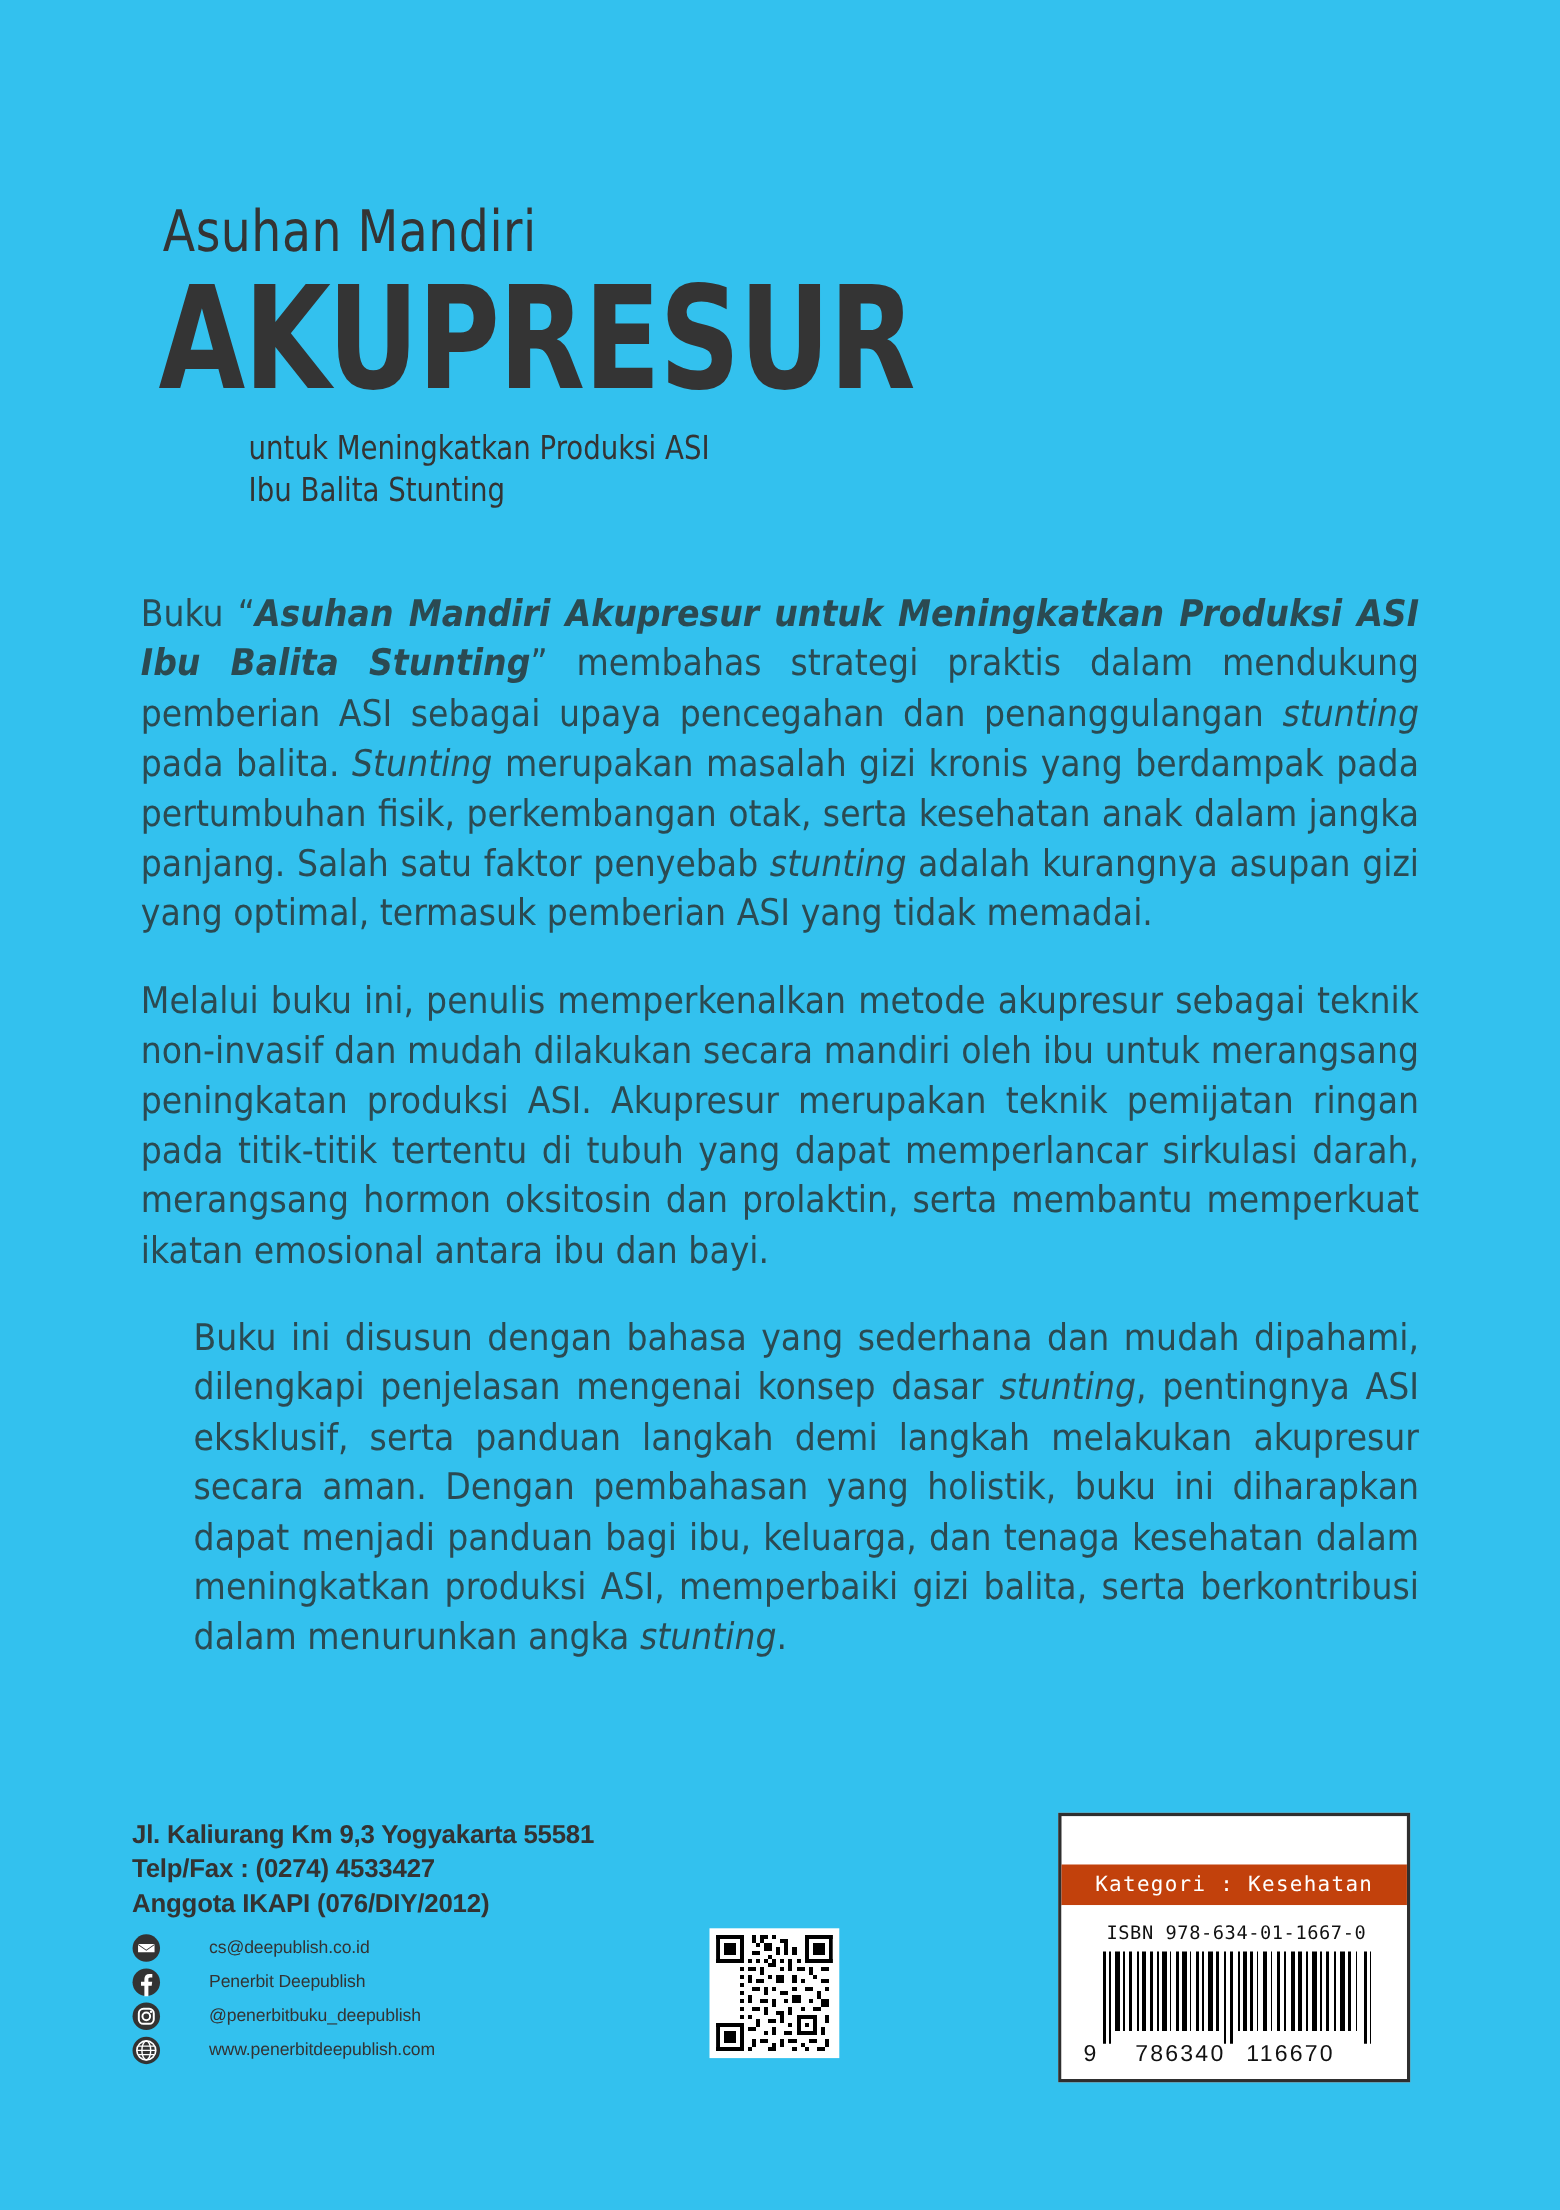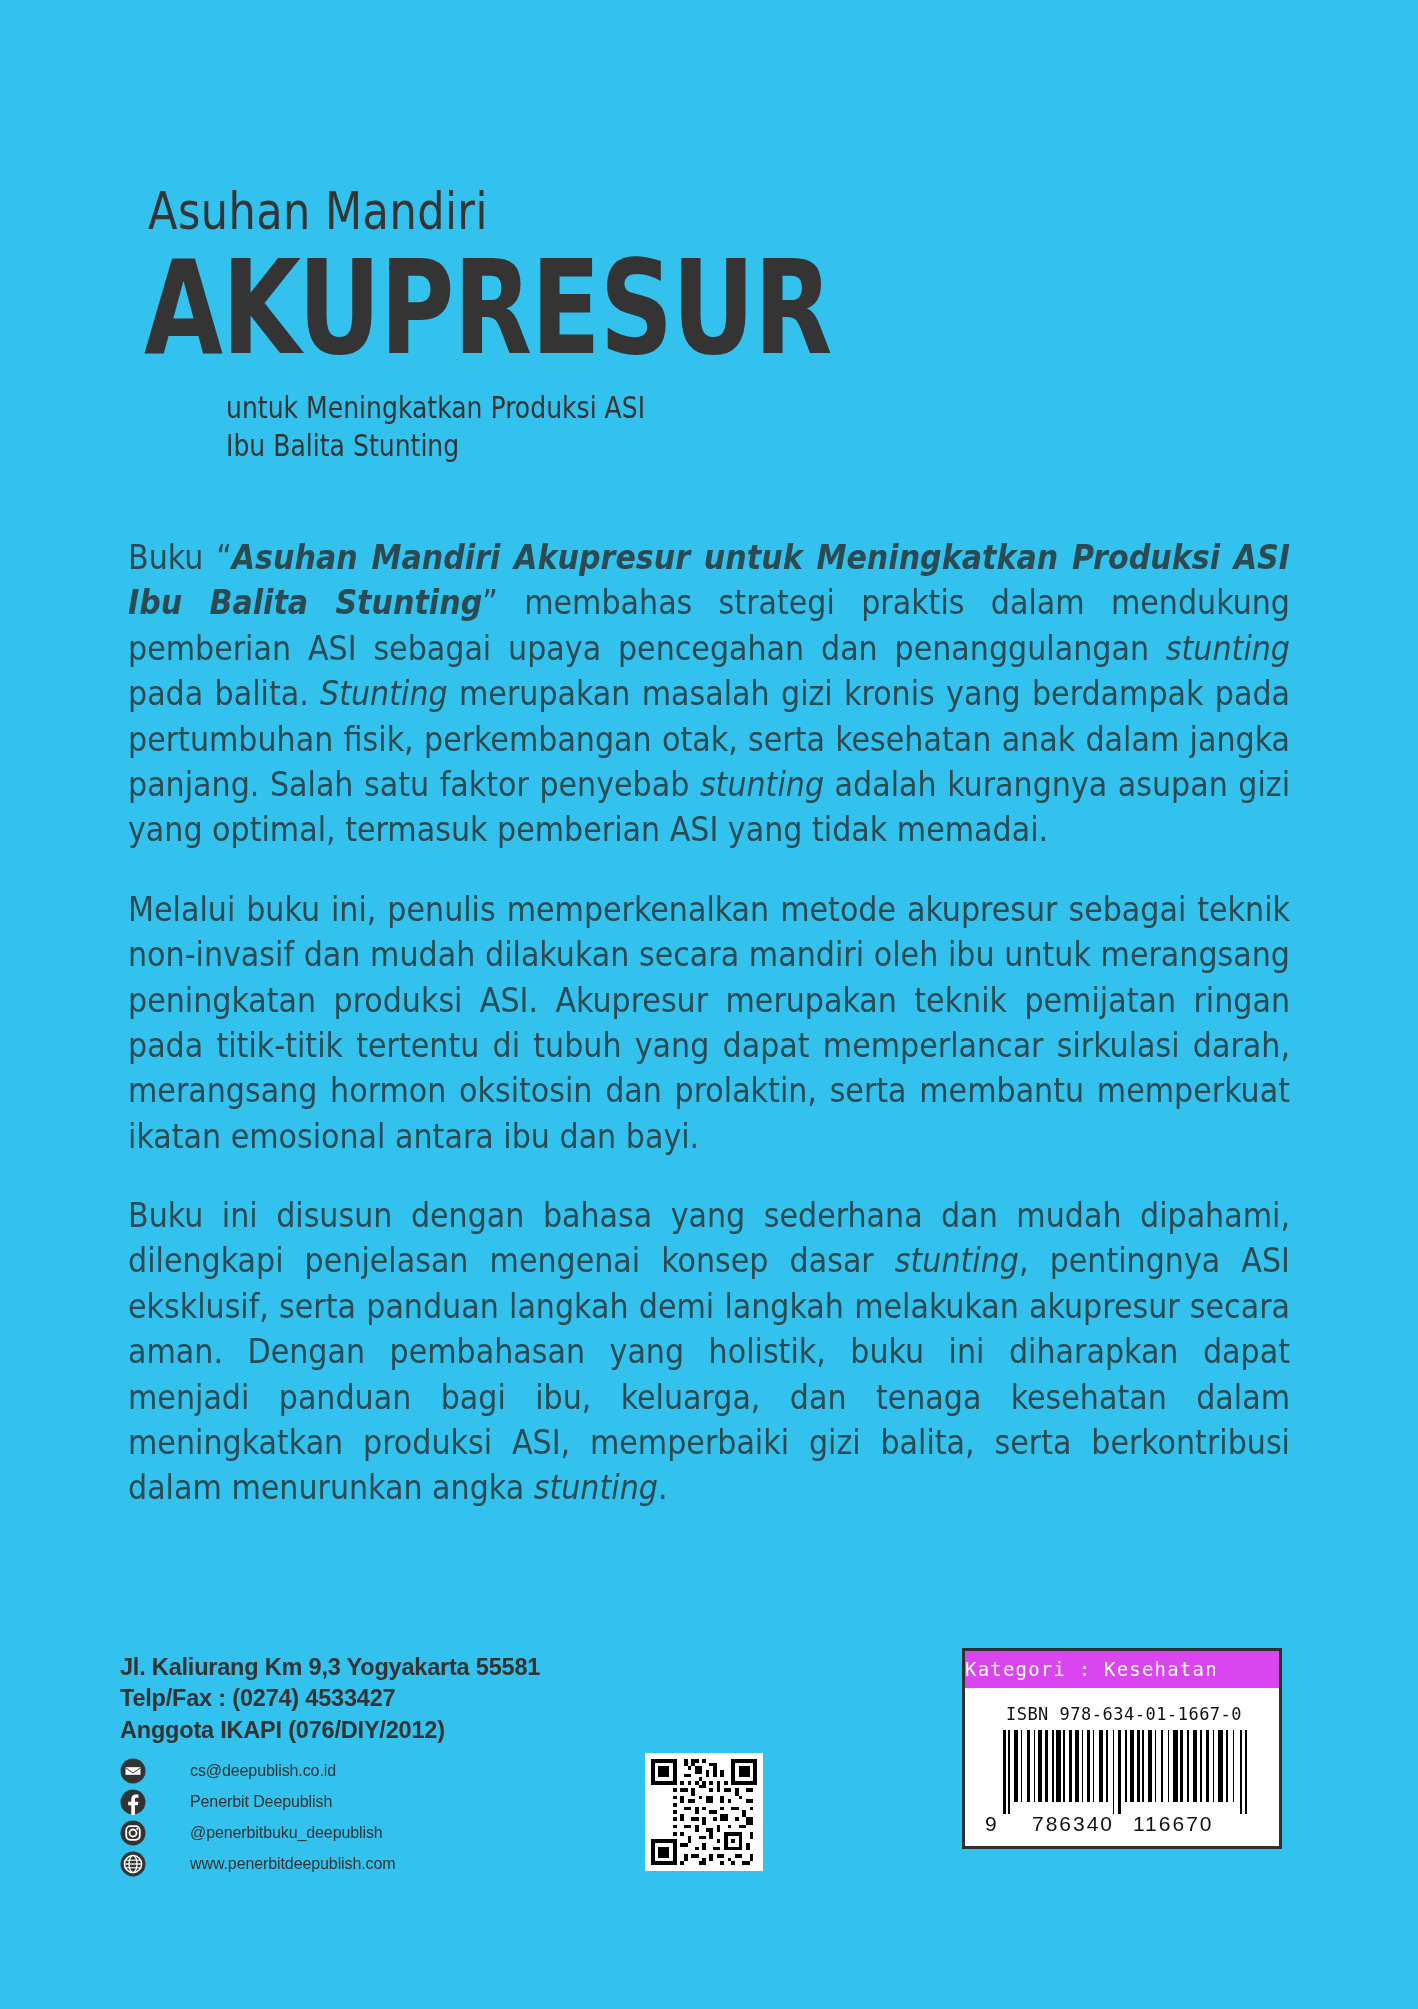--- a/index.html
+++ b/index.html
@@ -73,20 +73,21 @@
     font-size: 33.5px;
     line-height: 1.355;
     text-align: justify;
     text-justify: inter-word;
   }
   .body-copy p {
     margin: 0 0 34px 0;
   }
   .body-copy p:last-child {
     margin-bottom: 0;
+    margin-left: 48px;
   }
   .bi {
     font-weight: 700;
     font-style: italic;
   }
   .it {
     font-style: italic;
   }
 
   
@@ -147,26 +148,28 @@
   .isbn-box {
     position: absolute;
     left: 962px;
     top: 1648px;
     width: 320px;
     border: 3px solid #2f2f2f;
     background: #ffffff;
     box-sizing: border-box;
   }
   .isbn-cat {
-    background: #d946ef;
+    background: #c2410c;
     color: #ffffff;
     font-family: "DejaVu Sans Mono", "Liberation Mono", monospace;
     font-size: 19px;
+    text-align: center;
     padding: 7px 0 8px 0;
     letter-spacing: 1.2px;
+    margin-top: 44px;
   }
   .isbn-body {
     background: #ffffff;
     padding: 16px 14px 10px 18px;
   }
   .isbn-num {
     font-family: "DejaVu Sans Mono", "Liberation Mono", monospace;
     font-size: 17px;
     color: #111111;
     text-align: center;

